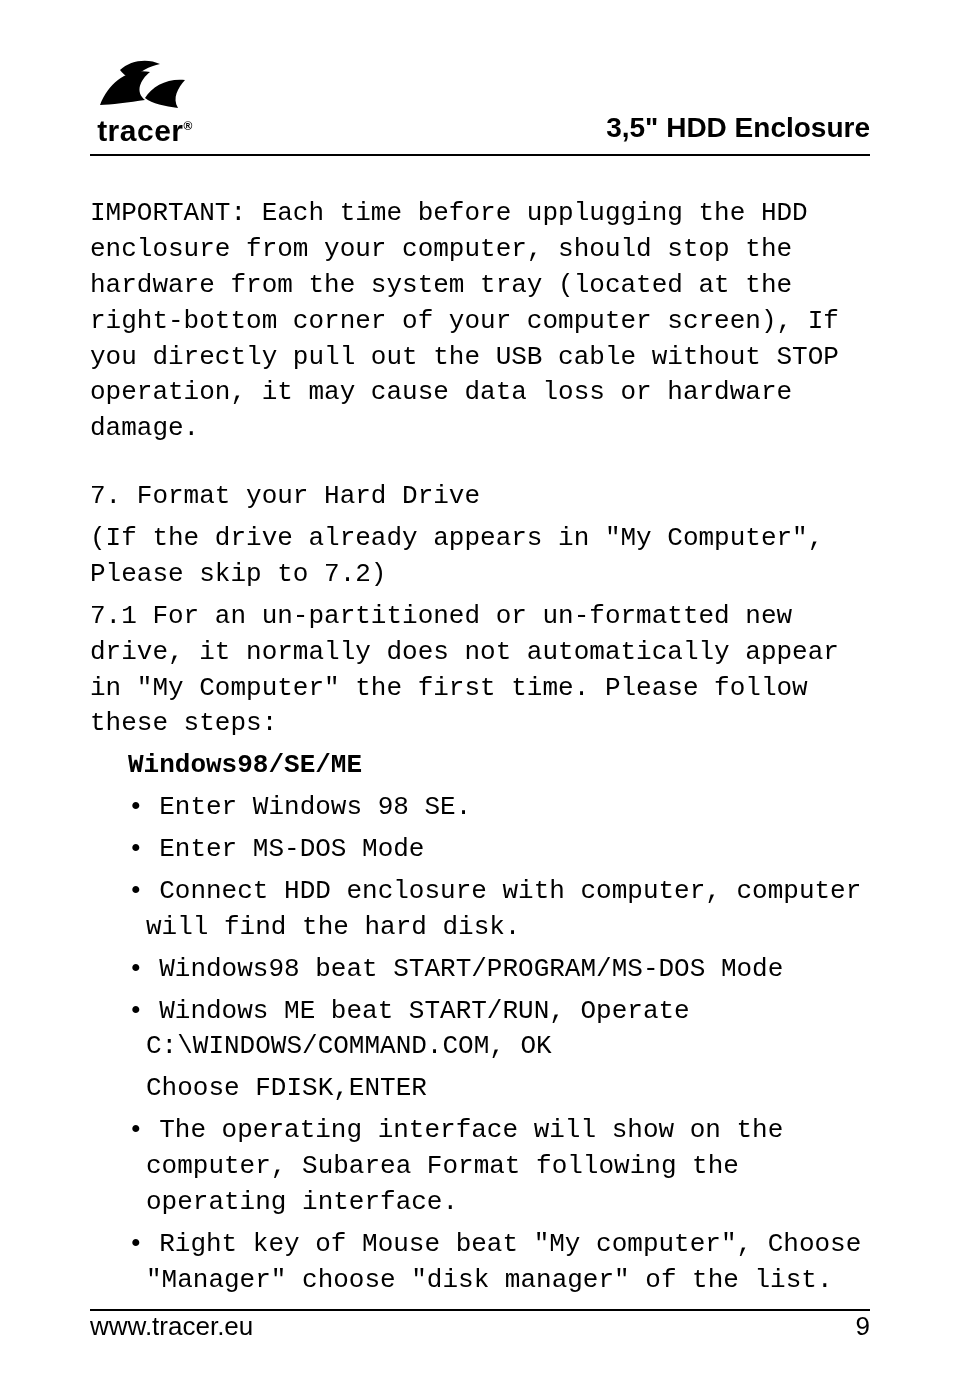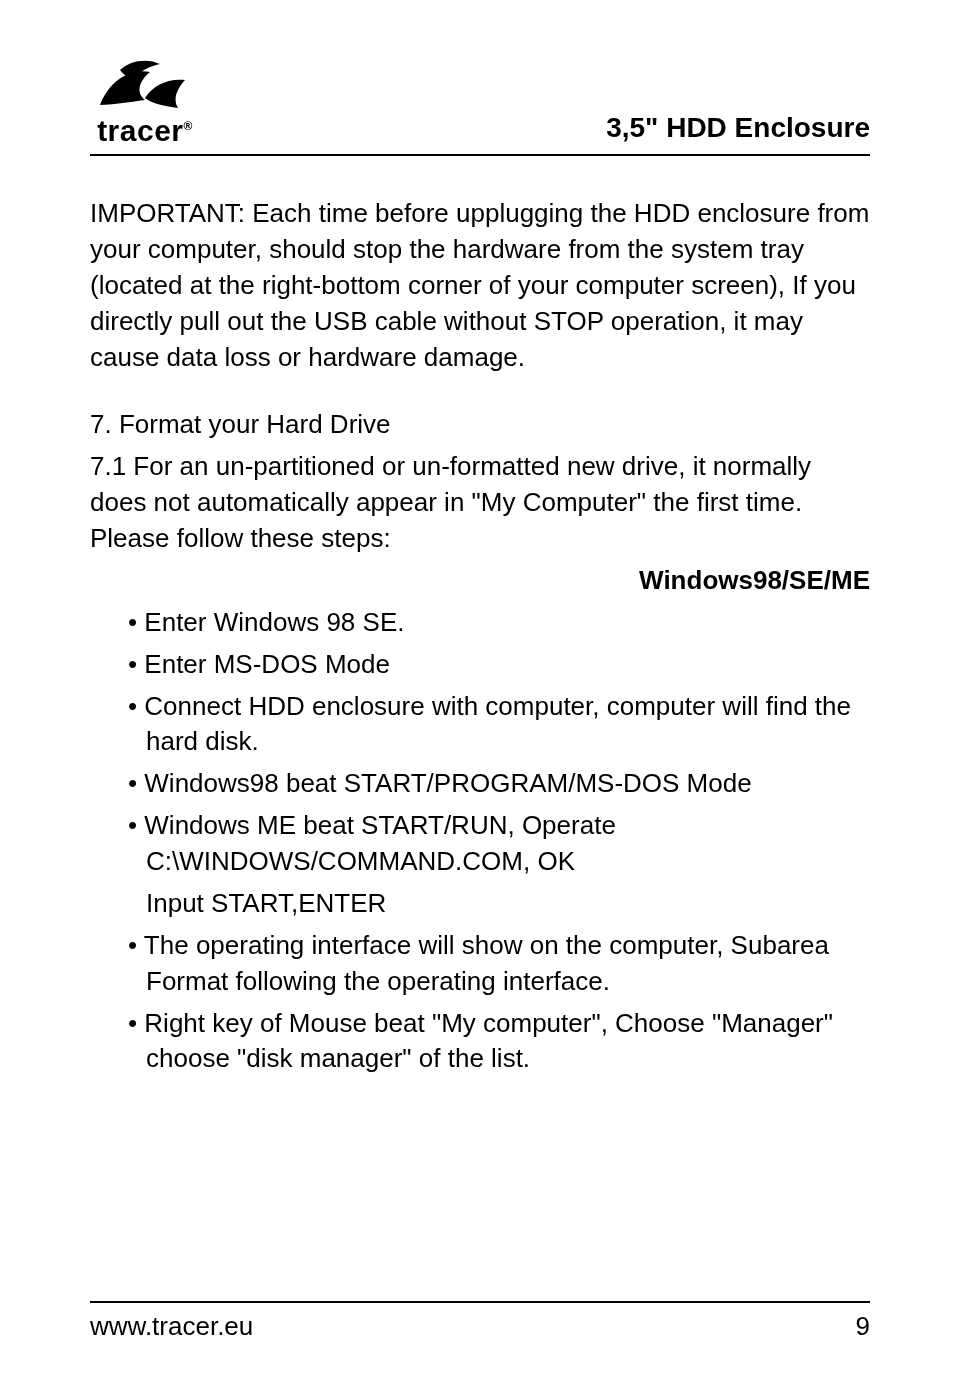--- a/index.html
+++ b/index.html
@@ -36,34 +36,33 @@
   .logo-text .reg { font-size: 12px; vertical-align: super; }
   .header-title {
     font-size: 28px;
     font-weight: bold;
     margin-bottom: 4px;
   }
   .content {
     font-size: 26px;
     line-height: 1.38;
   }
-  .content p { margin-bottom: 6px; }
+  .content p { margin-bottom: 6px; font-family: Liberation Mono, monospace; }
   .section-head { margin-top: 32px; }
-  .indent-block { padding-left: 38px; text-align: right; }
+  .indent-block { padding-left: 38px; }
   .bullet-block { padding-left: 38px; }
   .bullet-item { text-indent: -18px; padding-left: 18px; }
   .bold { font-weight: bold; }
   .sp { margin-top: 26px; }
   .footer {
     position: absolute;
     left: 90px;
     right: 90px;
     bottom: 50px;
     border-top: 2px solid #000;
-    padding-top: 8px;
     display: flex;
     justify-content: space-between;
     font-size: 26px;
   }
 </style>
 </head>
 <body>
 
 <div class="header">
   <div class="logo-block">
@@ -74,32 +73,33 @@
     </svg>
     <div class="logo-text"><span>tracer</span><span class="reg">®</span></div>
   </div>
   <div class="header-title">3,5" HDD Enclosure</div>
 </div>
 
 <div class="content">
   <p>IMPORTANT: Each time before upplugging the HDD enclosure from your computer, should stop the hardware from the system tray (located at the right-bottom corner of your computer screen), If you directly pull out the USB cable without STOP operation, it may cause data loss or hardware damage.</p>
 
   <p class="section-head">7. Format your Hard Drive</p>
+  <p>(If the drive already appears in "My Computer", Please skip to 7.2)</p>
   <p>7.1 For an un-partitioned or un-formatted new drive, it normally does not automatically appear in "My Computer" the first time. Please follow these steps:</p>
 
   <div class="indent-block">
     <p class="bold">Windows98/SE/ME</p>
   </div>
   <div class="bullet-block">
     <p class="bullet-item">• Enter Windows 98 SE.</p>
     <p class="bullet-item">• Enter MS-DOS Mode</p>
     <p class="bullet-item">• Connect HDD enclosure with computer, computer will find the hard disk.</p>
     <p class="bullet-item">• Windows98 beat START/PROGRAM/MS-DOS Mode</p>
     <p class="bullet-item">• Windows ME beat START/RUN, Operate C:\WINDOWS/COMMAND.COM, OK</p>
-    <p class="bullet-item" style="text-indent:0;">Input START,ENTER</p>
+    <p class="bullet-item" style="text-indent:0;">Choose FDISK,ENTER</p>
   </div>
 
   <div class="bullet-block">
     <p class="bullet-item">• The operating interface will show on the computer, Subarea Format following the operating interface.</p>
     <p class="bullet-item">• Right key of Mouse beat "My computer", Choose "Manager" choose "disk manager" of the list.</p>
   </div>
 </div>
 
 <div class="footer">
   <span>www.tracer.eu</span>

